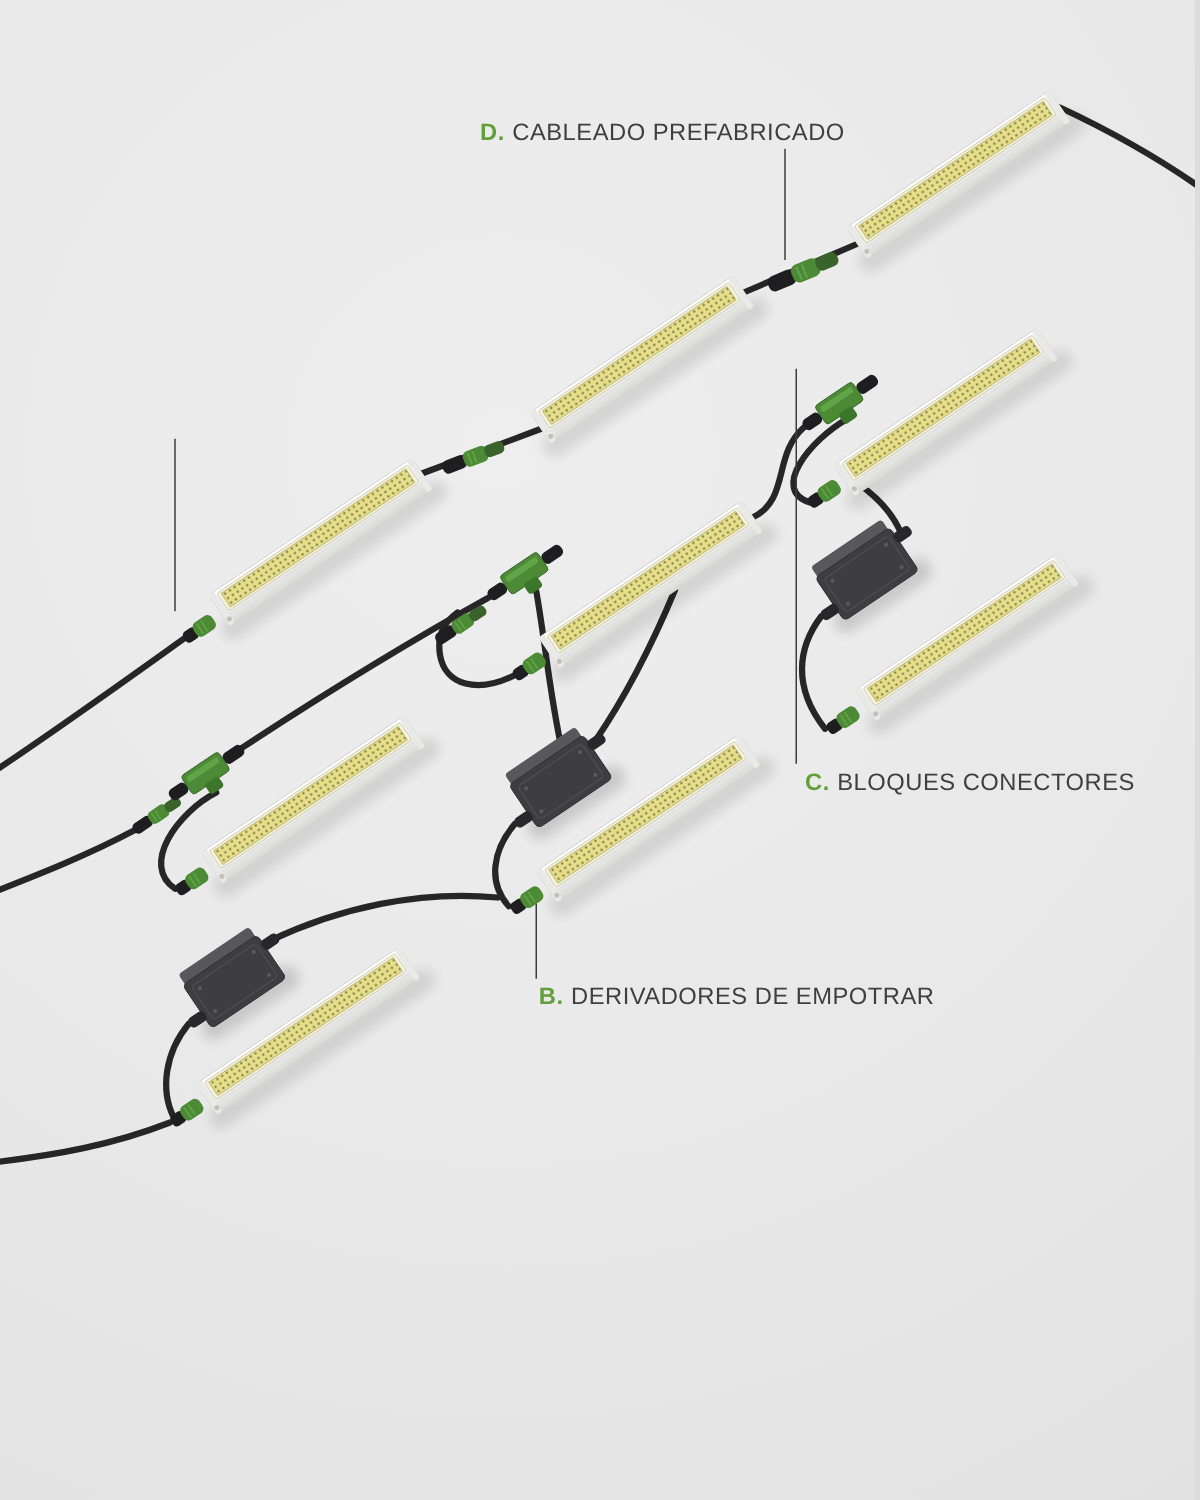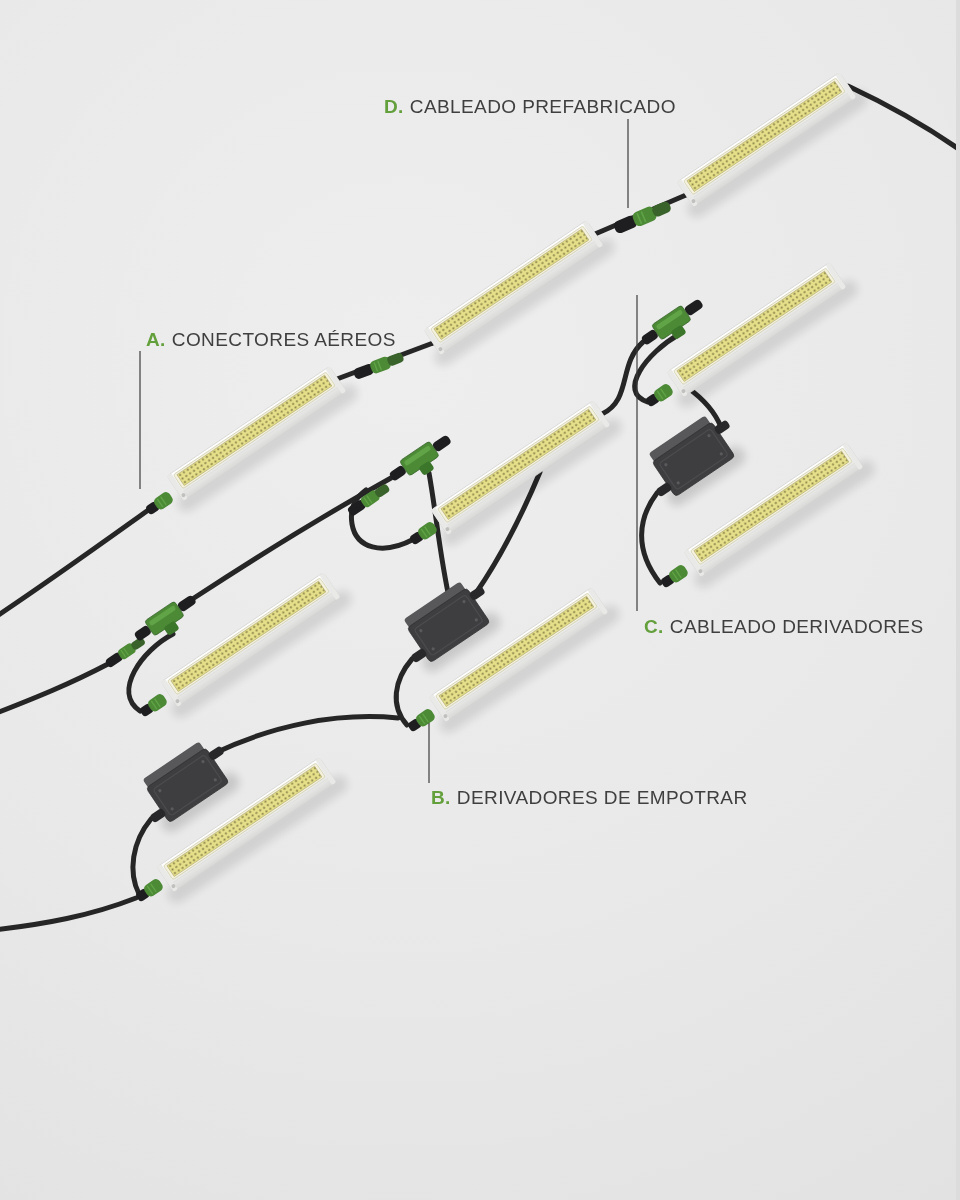--- a/index.html
+++ b/index.html
@@ -140,25 +140,22 @@
       <path d="M 140 351 L 140 489"></path>
       <path d="M 637 295 L 637 611"></path>
       <path d="M 429 723 L 429 783"></path>
     </g>
   </svg>
 
   <div class="callout" style="left:384px; top:96px;">
     <span class="letter">D.</span><span>CABLEADO PREFABRICADO</span>
   </div>
 
-  <div class="callout" style="left:146px; top:329px;">
-    <span class="letter">A.</span><span>CONECTORES AÉREOS</span>
-  </div>
 
   <div class="callout" style="left:644px; top:616px;">
-    <span class="letter">C.</span><span>CABLEADO DERIVADORES</span>
+    <span class="letter">C.</span><span>BLOQUES CONECTORES</span>
   </div>
 
   <div class="callout" style="left:431px; top:787px;">
     <span class="letter">B.</span><span>DERIVADORES DE EMPOTRAR</span>
   </div>
 
 </div>
 
 </body></html>

